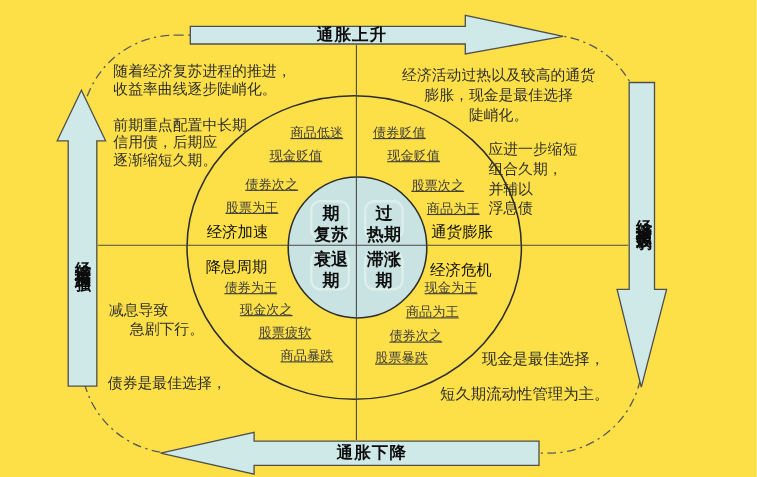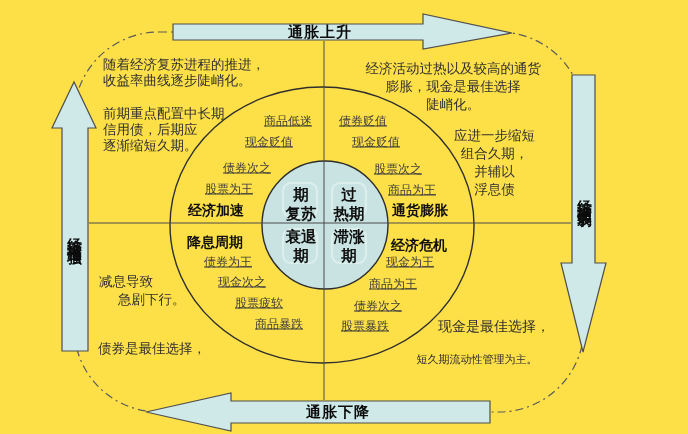--- a/index.html
+++ b/index.html
@@ -3,21 +3,21 @@
 <meta charset="utf-8">
 <style>
   html,body{margin:0;padding:0;background:#fff;}
   #fig{
     position:relative;width:688px;height:434px;background:#fde047;overflow:hidden;
     font-family:"Liberation Serif","DejaVu Serif",serif;color:#2d2d2d;
   }
   #shapes{position:absolute;left:0;top:0;}
   .t{position:absolute;transform:translate(-50%,-50%);white-space:nowrap;}
   .asset{font-size:12px;color:#3c3c3c;text-decoration:underline;}
-  .stage{font-size:14px;font-weight:700;color:#0f0f0f;}
+  .stage{font-size:14px;font-weight:400;color:#0f0f0f;}
   .phase{
     position:absolute;transform:translate(-50%,-50%);text-align:center;
     font-size:15.5px;font-weight:700;line-height:19px;color:#0f0f0f;white-space:nowrap;
   }
   .para{position:absolute;font-size:13.5px;color:#2f2f2f;}
   .para div{white-space:nowrap;}
   .hlabel{font-size:15px;font-weight:700;color:#0c0c0c;letter-spacing:1px;}
   .vlabel{
     position:absolute;transform:translate(-50%,-50%);
     writing-mode:vertical-rl;text-orientation:upright;
@@ -107,32 +107,32 @@
     <div>信用债，后期应</div>
     <div>逐渐缩短久期。</div>
   </div>
 
   <div class="para" style="right:147px;top:60px;line-height:18px;text-align:center">
     <div>经济活动过热以及较高的通货</div>
     <div>膨胀，现金是最佳选择</div>
     <div>陡峭化。</div>
   </div>
 
-  <div class="para" style="right:153px;top:127px;line-height:18px;text-align:center">
+  <div class="para" style="right:163px;top:127px;line-height:18px;text-align:left">
     <div>应进一步缩短</div>
     <div>组合久期，</div>
     <div>并辅以</div>
     <div>浮息债</div>
   </div>
 
   <div class="para" style="left:99px;top:273px;line-height:18px">
     <div>减息导致</div>
     <div style="padding-left:19px">急剧下行。</div>
   </div>
 
   <div class="para" style="left:98px;top:340px;line-height:17px">
     <div>债券是最佳选择，</div>
   </div>
 
   <div class="t" style="left:494px;top:327px;font-size:14px">现金是最佳选择，</div>
-  <div class="t" style="left:477px;top:359px;font-size:11px">短久期流动性管理为主。</div>
+  <div class="t" style="left:477px;top:359px;font-size:14px">短久期流动性管理为主。</div>
 
 </div>
 
 </body></html>

